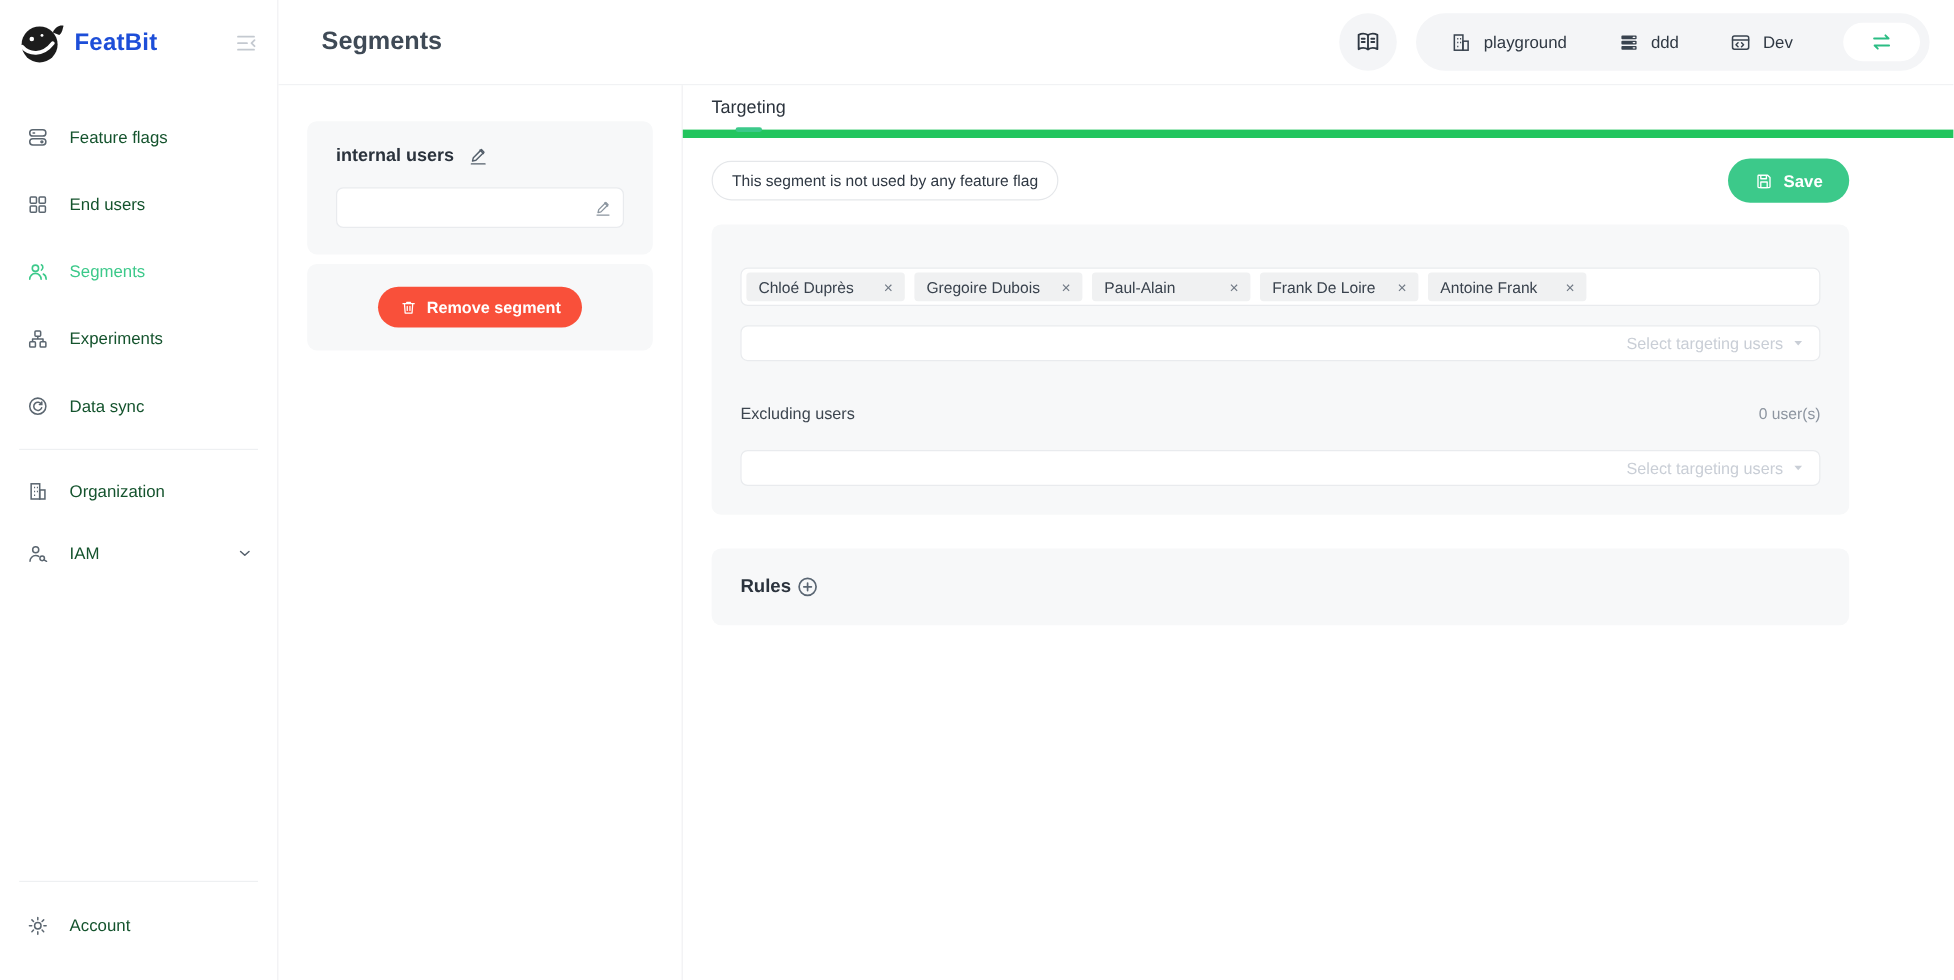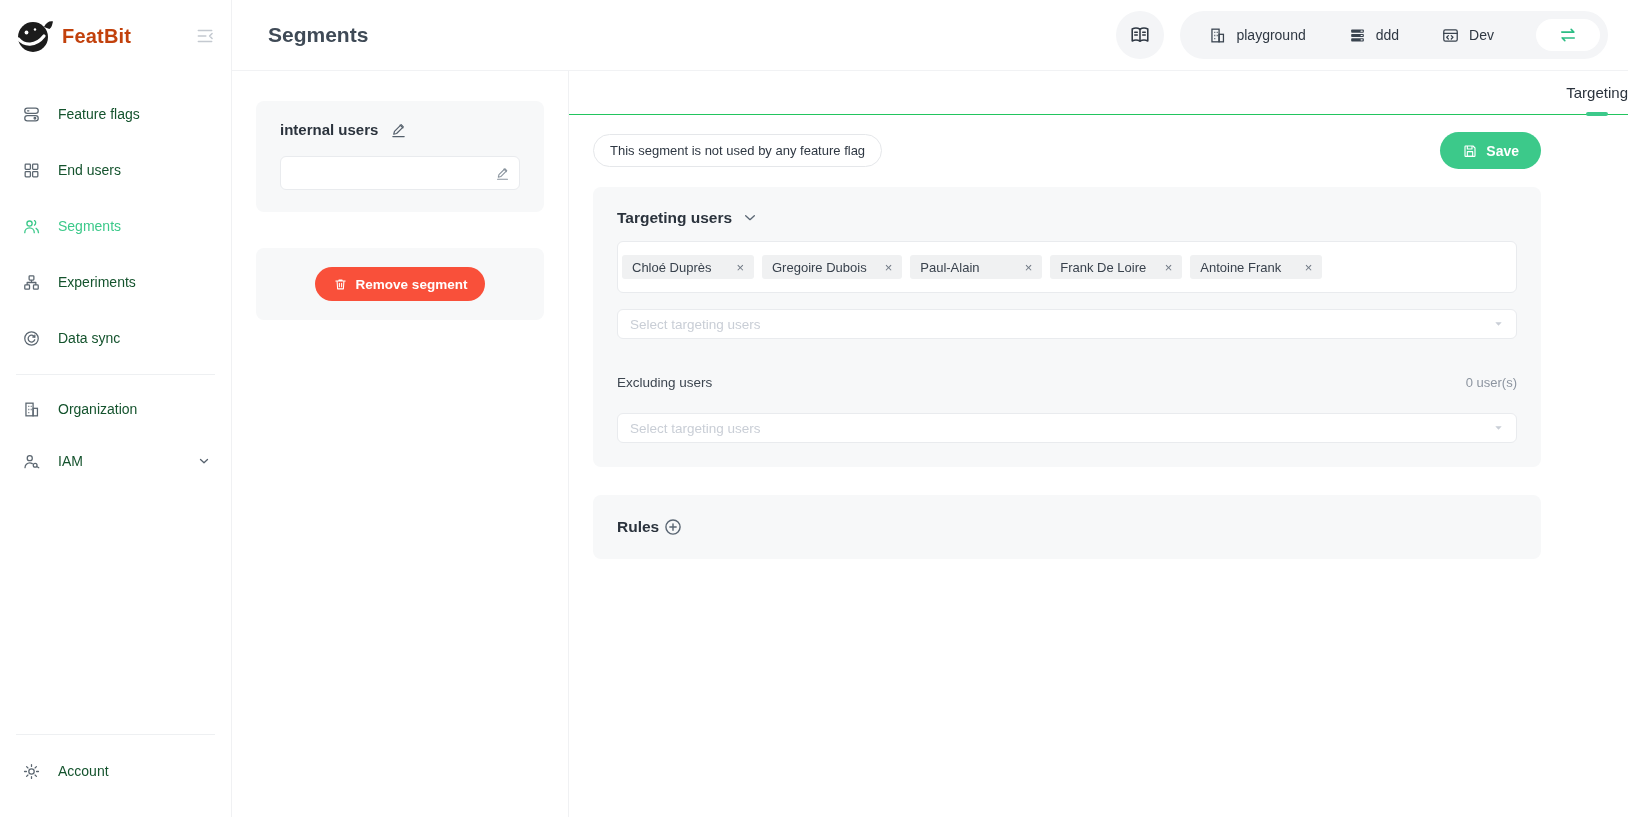--- a/index.html
+++ b/index.html
@@ -7,21 +7,21 @@
   body {
     font-family:"Liberation Sans","DejaVu Sans",sans-serif;
     background:#fff; color:#333; overflow:hidden;
   }
   .app { display:flex; width:1628px; height:817px; }
 
   
   .sidebar { width:232px; flex:none; border-right:1px solid #f0f1f3; display:flex; flex-direction:column; background:#fff; }
   .sidebar-header { height:72px; flex:none; display:flex; align-items:center; padding:0 16px 0 14px; }
   .logo-svg { width:40px; height:40px; flex:none; }
-  .brand-name { margin-left:8px; font-size:20px; font-weight:800; color:#c2410c; letter-spacing:.2px; }
+  .brand-name { margin-left:8px; font-size:20px; font-weight:800; color:#1d4ed8; letter-spacing:.2px; }
   .fold-icon { margin-left:auto; color:#c4c9d0; width:20px; height:20px; cursor:pointer; }
   .nav { padding-top:14px; }
   .nav-item { height:56px; display:flex; align-items:center; padding:0 20px 0 22px; gap:17px; font-size:14px; color:#14532d; cursor:pointer; }
   .nav-item .nicon { width:19px; height:19px; flex:none; color:#5b6670; }
   .nav-item.active { color:#3cc98a; }
   .nav-item.active .nicon { color:#3cc98a; }
   .nav-item.compact { height:52px; }
   .nav-chevron { margin-left:auto; width:14px; height:14px; color:#56616d; }
   .side-divider { border-top:1px solid #eef0f2; margin:8px 16px; }
   .sidebar-footer { margin-top:auto; padding-bottom:18px; }
@@ -35,56 +35,56 @@
   .doc-btn svg { width:22px; height:22px; color:#2f3843; }
   .env-switcher { height:48px; background:#f4f5f7; border-radius:24px; display:flex; align-items:center; padding:0 8px 0 28px; gap:42px; }
   .env-item { display:flex; align-items:center; gap:9px; font-size:14px; color:#2f3843; cursor:pointer; }
   .env-item svg { width:19px; height:19px; color:#39434f; }
   .swap-pill { width:64px; height:32px; background:#fff; border-radius:16px; display:grid; place-items:center; cursor:pointer; }
   .swap-pill svg { width:20px; height:20px; color:#2bbd84; }
 
   .content { flex:1; display:flex; min-height:0; }
 
   
-  .left-col { width:337px; flex:none; border-right:1px solid #f0f1f3; padding:30px 24px 0; display:flex; flex-direction:column; gap:36px; }
+  .left-col { width:337px; flex:none; border-right:1px solid #f0f1f3; padding:30px 24px 0; display:flex; flex-direction:column; gap:8px; }
   .card { background:#f7f8f9; border-radius:8px; }
   .name-card { padding:20px 24px 22px; }
   .name-row { display:flex; align-items:center; gap:12px; }
   .segment-name { font-size:15px; font-weight:700; color:#2b333d; }
   .edit-icon { width:17px; height:17px; color:#545f6b; cursor:pointer; }
   .desc-input-wrap { margin-top:18px; position:relative; }
   .desc-input { width:100%; height:34px; background:#fff; border:1px solid #e9ebee; border-radius:6px; padding:0 32px 0 10px; font-size:13px; color:#333; outline:none; }
   .desc-edit-icon { position:absolute; right:10px; top:50%; transform:translateY(-50%); width:15px; height:15px; color:#8a949e; cursor:pointer; }
   .remove-card { padding:19px; display:grid; place-items:center; }
   .remove-btn { height:34px; padding:0 18px; border-radius:17px; background:#f9503a; color:#fff; border:none; font-size:13.5px; font-weight:700; display:flex; align-items:center; gap:8px; cursor:pointer; font-family:inherit; }
   .remove-btn svg { width:15px; height:15px; }
 
   
   .right-col { flex:1; min-width:0; }
-  .tabbar { height:44px; border-bottom:1px solid #22c55e; display:flex; align-items:center; padding-left:24px;justify-content:flex-end; }
+  .tabbar { height:44px; border-bottom:7px solid #22c55e; display:flex; align-items:center; padding-left:24px; }
   .tab { position:relative; font-size:15px; color:#2b333d; cursor:pointer; height:100%; display:flex; align-items:center; }
   .tab .ink { position:absolute; left:50%; transform:translateX(-50%); bottom:-2px; width:22px; height:4px; border-radius:2px; background:#3cc98a; }
   .action-row { margin:17px 87px 0 24px; display:flex; justify-content:space-between; align-items:center; }
   .usage-badge { height:33px; padding:0 16px; border:1px solid #e5e7ea; border-radius:17px; background:#fff; font-size:13px; color:#2f3843; display:flex; align-items:center; }
   .save-btn { height:37px; padding:0 22px; border-radius:19px; background:#3cc98a; color:#fff; border:none; font-size:14px; font-weight:600; display:flex; align-items:center; gap:8px; cursor:pointer; font-family:inherit; }
   .save-btn svg { width:16px; height:16px; }
 
   .targeting-card { margin:18px 87px 0 24px; padding:22px 24px 24px; }
   .section-head { display:flex; align-items:center; gap:10px; }
   .section-title { font-size:15.5px; font-weight:700; color:#2b333d; }
   .collapse-icon { width:16px; height:16px; color:#5a6673; cursor:pointer; }
   .row-between { display:flex; justify-content:space-between; align-items:center; }
   .mt-include { margin-top:28px; }
   .mt-exclude { margin-top:36px; }
   .group-label { font-size:13.5px; color:#3d4650; }
   .group-count { font-size:13px; color:#8d95a0; }
-  .chips-box { margin-top:14px; background:#fff; border:1px solid #e9ebee; border-radius:6px; padding:13px 4px; display:flex; align-items:center; gap:8px; min-height:30px; }
+  .chips-box { margin-top:14px; background:#fff; border:1px solid #e9ebee; border-radius:6px; padding:3px 4px; display:flex; align-items:center; gap:8px; min-height:30px; }
   .chip { background:#f0f1f2; border-radius:3px; height:24px; padding:0 10px; display:inline-flex; align-items:center; justify-content:space-between; min-width:132px; font-size:13px; color:#39424d; }
   .chip-close { color:#6f7884; font-size:13px; line-height:1; cursor:pointer; margin-left:18px; }
-  .select-box { margin-top:16px; height:30px; background:#fff; border:1px solid #e9ebee; border-radius:6px; display:flex; align-items:center; padding:0 30px 0 12px; position:relative; cursor:pointer; }
+  .select-box { margin-top:16px; height:30px; background:#fff; border:1px solid #e9ebee; border-radius:6px; display:flex; align-items:center; padding:0 30px 0 12px; position:relative; cursor:pointer;justify-content:flex-end; }
   .select-placeholder { font-size:13.5px; color:#c9ced6; }
   .caret-icon { position:absolute; right:12px; top:50%; transform:translateY(-50%); width:11px; height:11px; color:#c9ced6; }
   .mt-sel2 { margin-top:23px; }
 
   .rules-card { margin:28px 87px 0 24px; padding:22px 24px; display:flex; align-items:center; gap:4px; }
   .plus-icon { width:20px; height:20px; color:#5a6673; cursor:pointer; }
 </style>
 </head>
 <body>
 
@@ -284,26 +284,20 @@
             <svg viewBox="0 0 24 24" fill="none" stroke="currentColor" stroke-width="1.7" stroke-linejoin="round">
               <path d="M5 4.5h11.5l3 3v11.5a1 1 0 0 1-1 1h-13a1 1 0 0 1-1-1v-13.5a1 1 0 0 1 1-1z"></path>
               <path d="M8 4.5V9h7V4.5"></path>
               <rect x="8" y="13" width="8" height="7"></rect>
             </svg>
             <span>Save</span>
           </button>
         </div>
 
         <section class="card targeting-card">
-          <div class="section-head">
-            <h3 class="section-title">Targeting users</h3>
-            <svg class="collapse-icon" viewBox="0 0 24 24" fill="none" stroke="currentColor" stroke-width="2" stroke-linecap="round" stroke-linejoin="round">
-              <path d="M5.5 8.5l6.5 6 6.5-6"></path>
-            </svg>
-          </div>
 
 
           <div class="chips-box">
             <span class="chip">
               <span>Chloé Duprès</span>
               <span class="chip-close">×</span>
             </span>
             <span class="chip">
               <span>Gregoire Dubois</span>
               <span class="chip-close">×</span>

